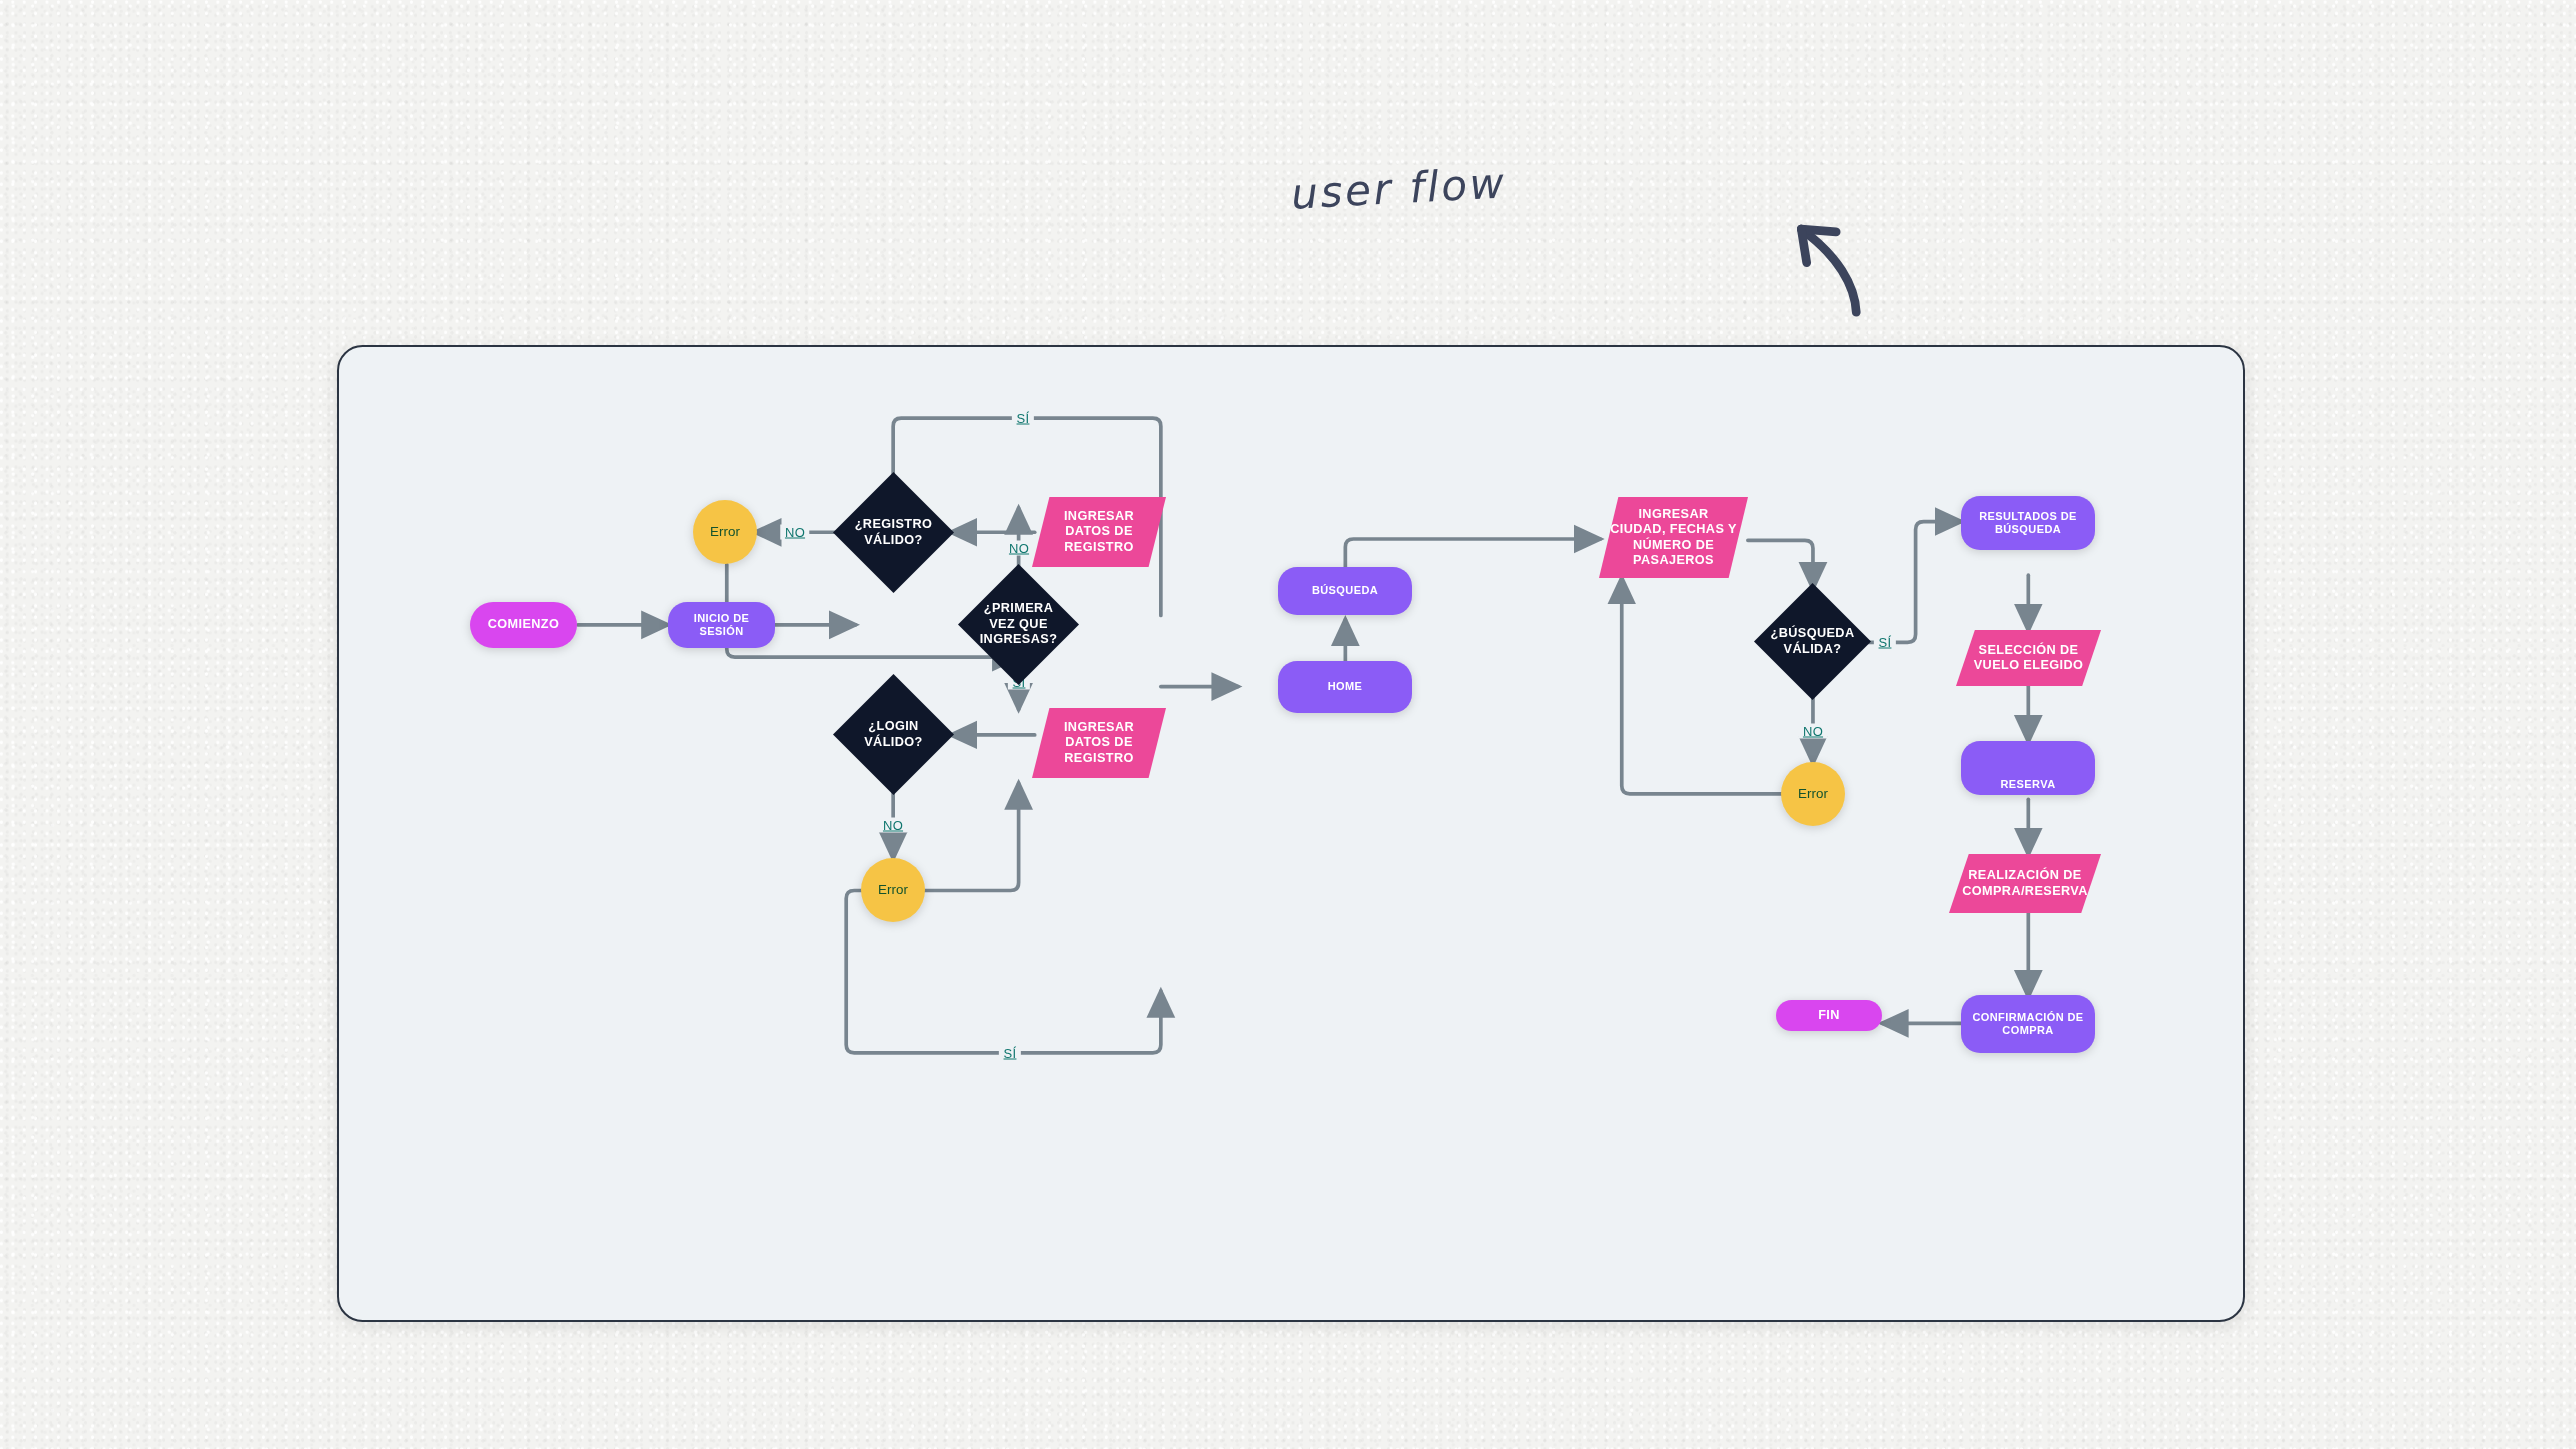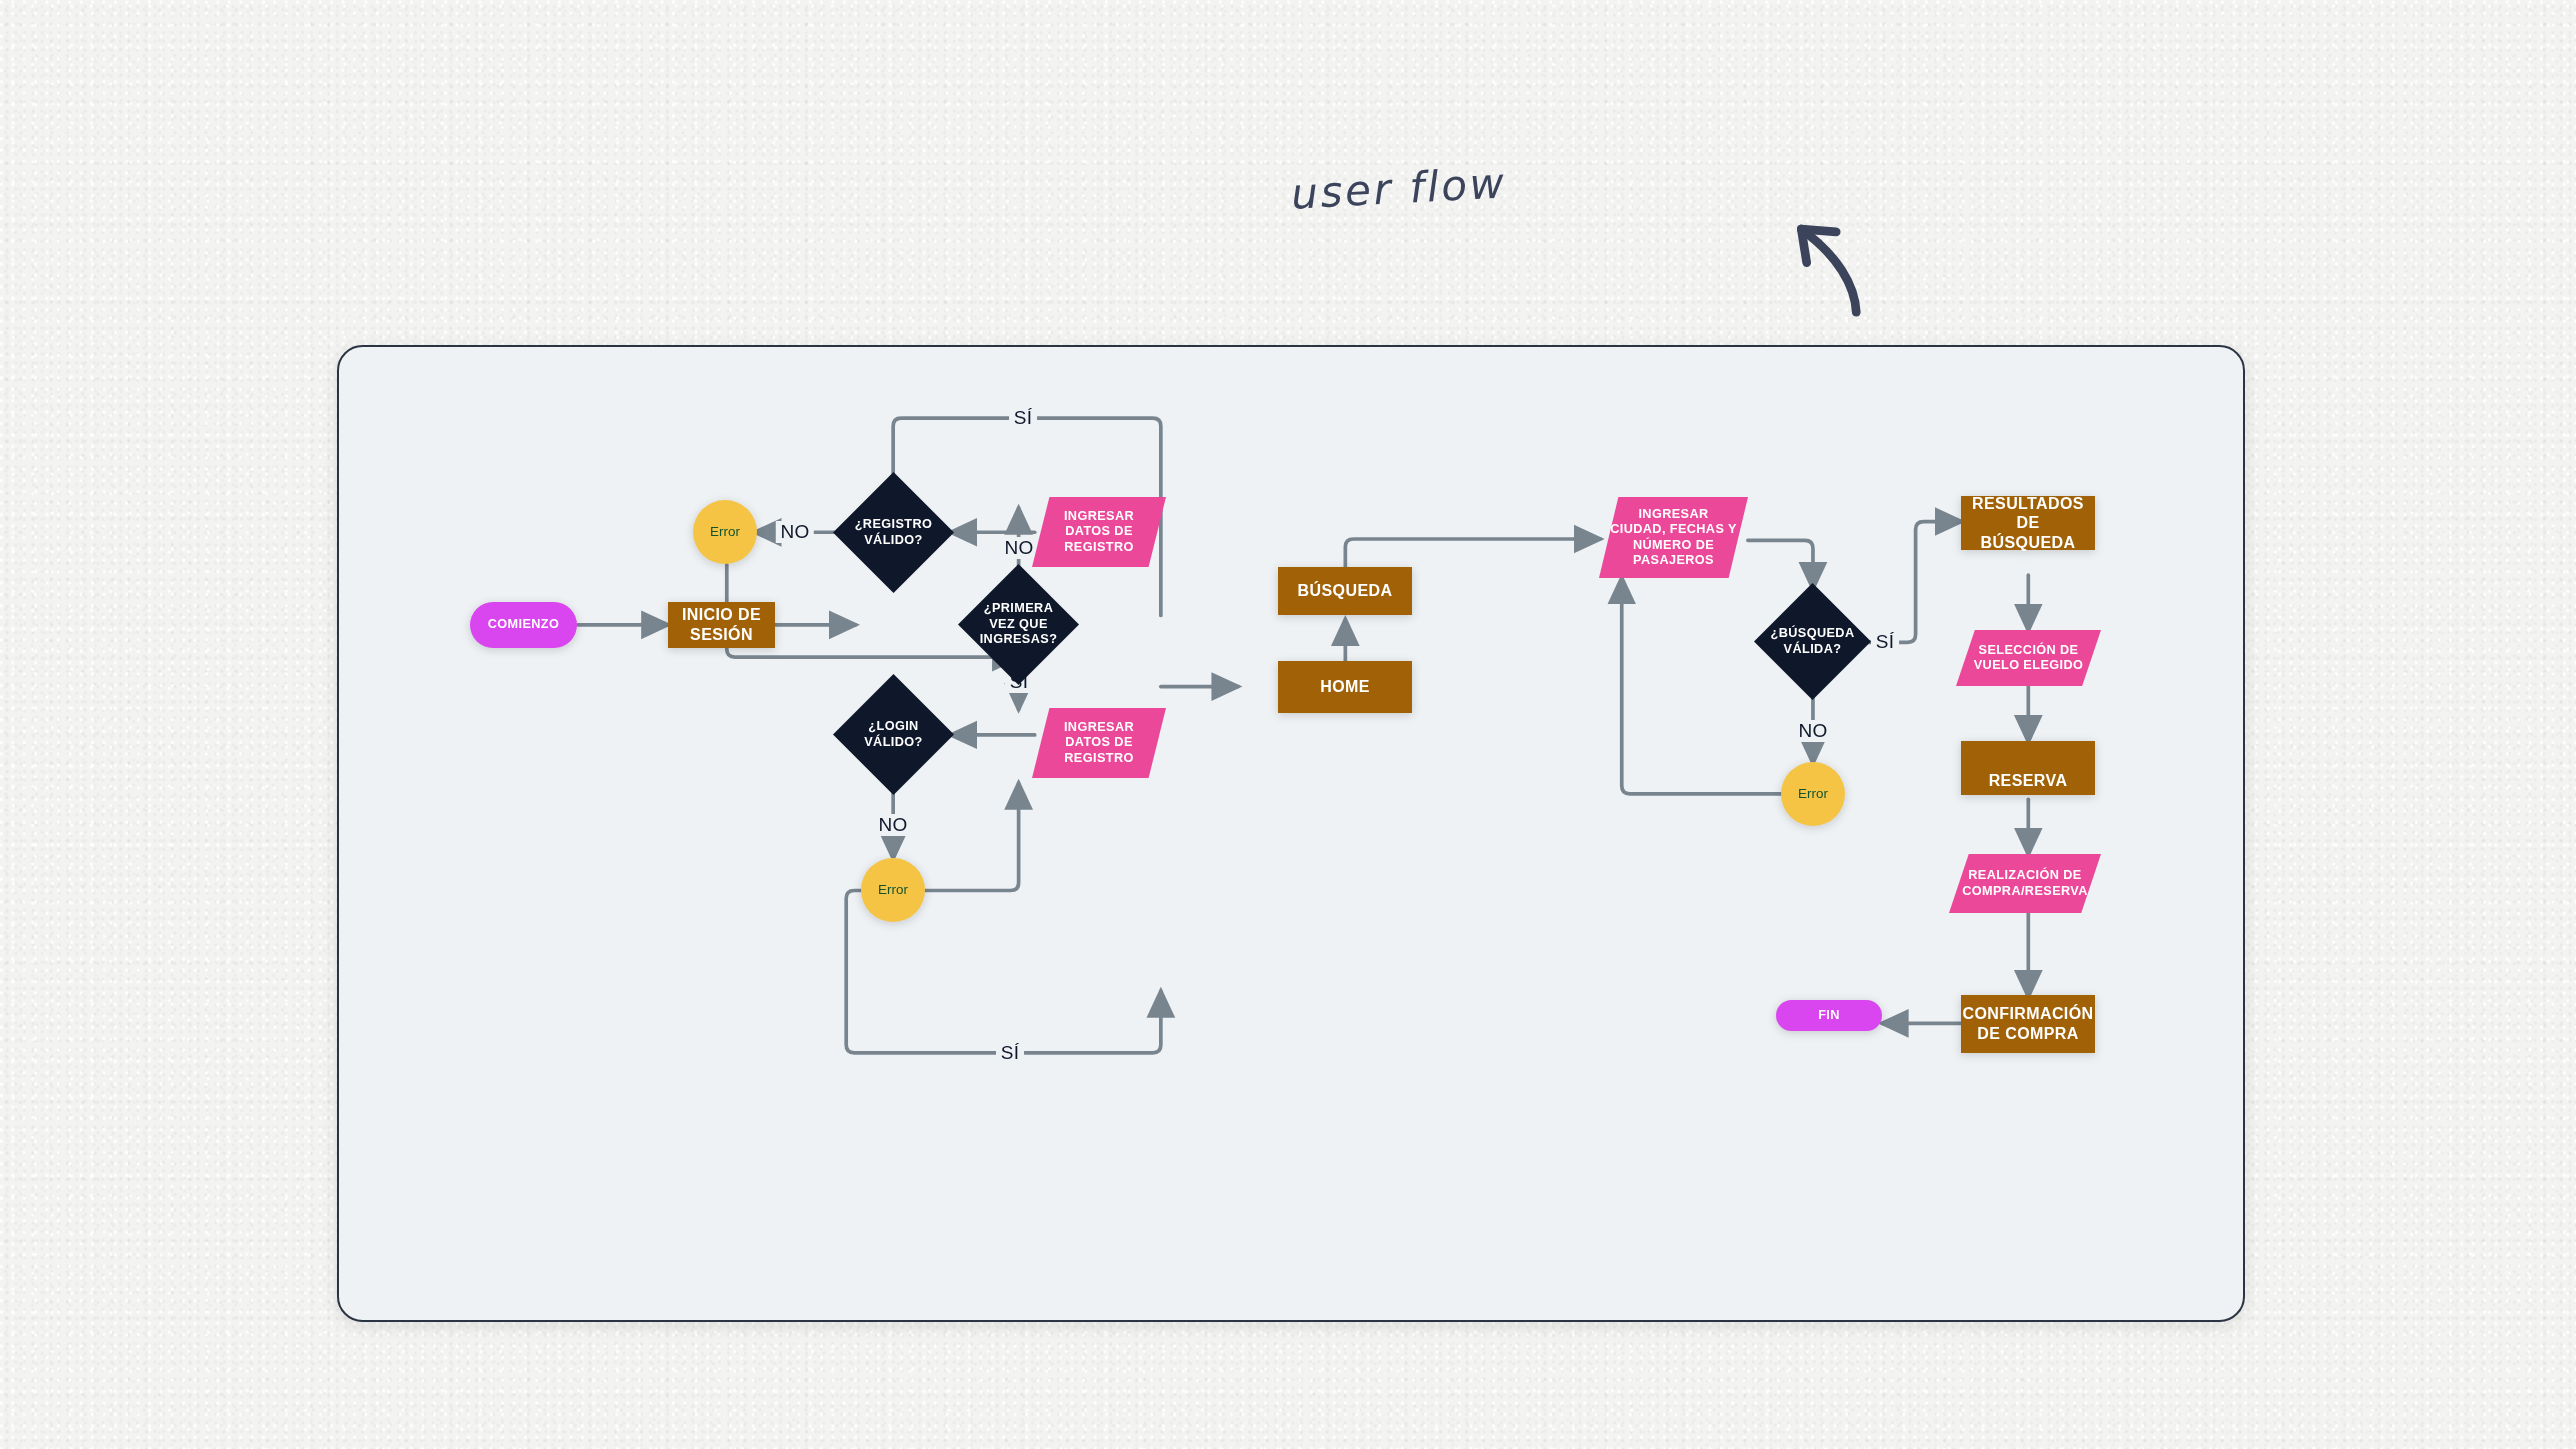--- a/index.html
+++ b/index.html
@@ -49,48 +49,49 @@
     position:absolute;
     display:flex;align-items:center;justify-content:center;
     text-align:center;
     color:#ffffff;
     font-weight:bold;
     letter-spacing:0.4px;
     line-height:1.22;
     box-sizing:border-box;
     filter:drop-shadow(0 2.7px 4.7px rgba(0,0,0,.16));
   }
-  .n-rect{background:#a16207;font-size:16px;padding:4px 6.7px;}
+  .n-rect{background:#8b5cf6;font-size:11px;padding:4px 6.7px;border-radius:19px;}
   .n-pill{background:#d946ef;border-radius:670px;font-size:12.7px;}
   .n-para{
     background:#ec4899;font-size:12.7px;padding:5.4px 10.7px;
     clip-path:polygon(13% 0%,100% 0%,87% 100%,0% 100%);
   }
   .n-diamond{
     background:#0f172a;font-size:12.7px;
     clip-path:polygon(50% 0%,100% 50%,50% 100%,0% 50%);
     padding:0 16px;
   }
   .n-circle{
     background:#f6c445;color:#14532d;border-radius:50%;
     font-size:13.4px;font-weight:normal;
     letter-spacing:0;
   }
 
   
   .elabel{
     position:absolute;
-    color:#0f172a;
-    font-size:19px;
+    color:#0f766e;
+    font-size:13px;
     font-weight:normal;
     letter-spacing:0.3px;
     background:#eef2f5;
     padding:0 4.7px;
     white-space:nowrap;
     transform:translate(-50%,-50%);
+    text-decoration:underline;
   }
 </style>
 </head>
 <body>
 
 <div id="texture"></div>
 
 <div id="root">
 
   <div id="title">user flow</div>

